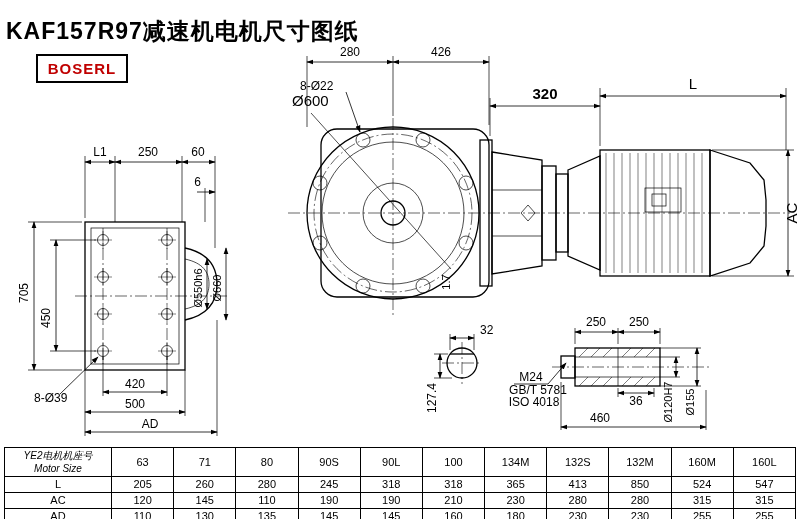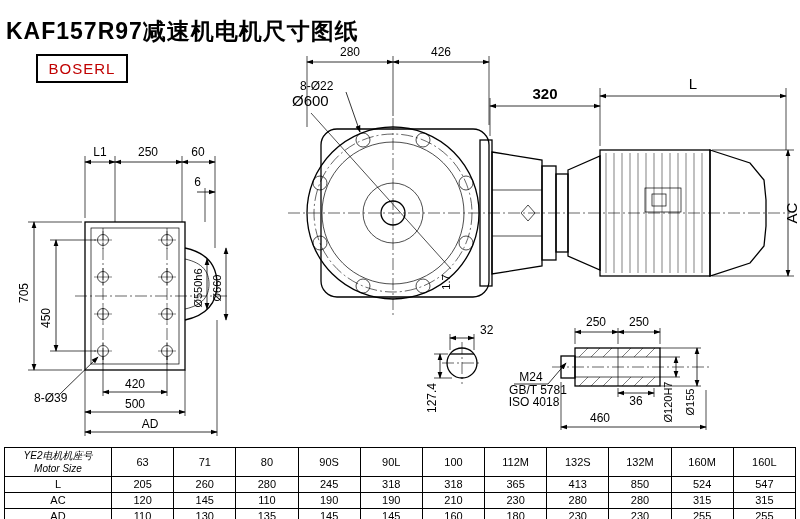--- a/index.html
+++ b/index.html
@@ -4,21 +4,21 @@
 <style>
   html,body{margin:0;padding:0;}
   body{
     position:relative;width:800px;height:519px;background:#fff;overflow:hidden;
     font-family:"Liberation Sans",sans-serif;color:#000;
   }
   .page-title{position:absolute;left:6px;top:16px;font-size:23px;font-weight:bold;letter-spacing:1px;}
   .logo-box{
     position:absolute;left:36px;top:54px;width:88px;height:25px;border:2px solid #000;
     display:flex;align-items:center;justify-content:center;
-    color:#c00000;font-weight:normal;font-size:15px;letter-spacing:1px;
+    color:#c00000;font-weight:bold;font-size:15px;letter-spacing:1px;
   }
   svg.drawing{position:absolute;left:0;top:0;}
   svg text{font-family:"Liberation Sans",sans-serif;font-size:12px;fill:#000;text-anchor:middle;}
   svg text.ts{text-anchor:start;}
   svg text.te{text-anchor:end;}
   svg text.t15{font-size:15px;}
   svg text.t11{font-size:11px;}
   svg text.tb{font-size:15px;font-weight:bold;}
   .obj{stroke:#000;stroke-width:1.3;fill:none;}
   .thin{stroke:#000;stroke-width:0.7;fill:none;}
@@ -233,21 +233,21 @@
     <td class="label-cell">
       <div>YE2电机机座号</div>
       <div>Motor Size</div>
     </td>
     <td>63</td>
     <td>71</td>
     <td>80</td>
     <td>90S</td>
     <td>90L</td>
     <td>100</td>
-    <td>112M</td>
+    <td>134M</td>
     <td>132S</td>
     <td>132M</td>
     <td>160M</td>
     <td>160L</td>
   </tr>
   <tr>
     <td>L</td>
     <td>205</td>
     <td>260</td>
     <td>280</td>

